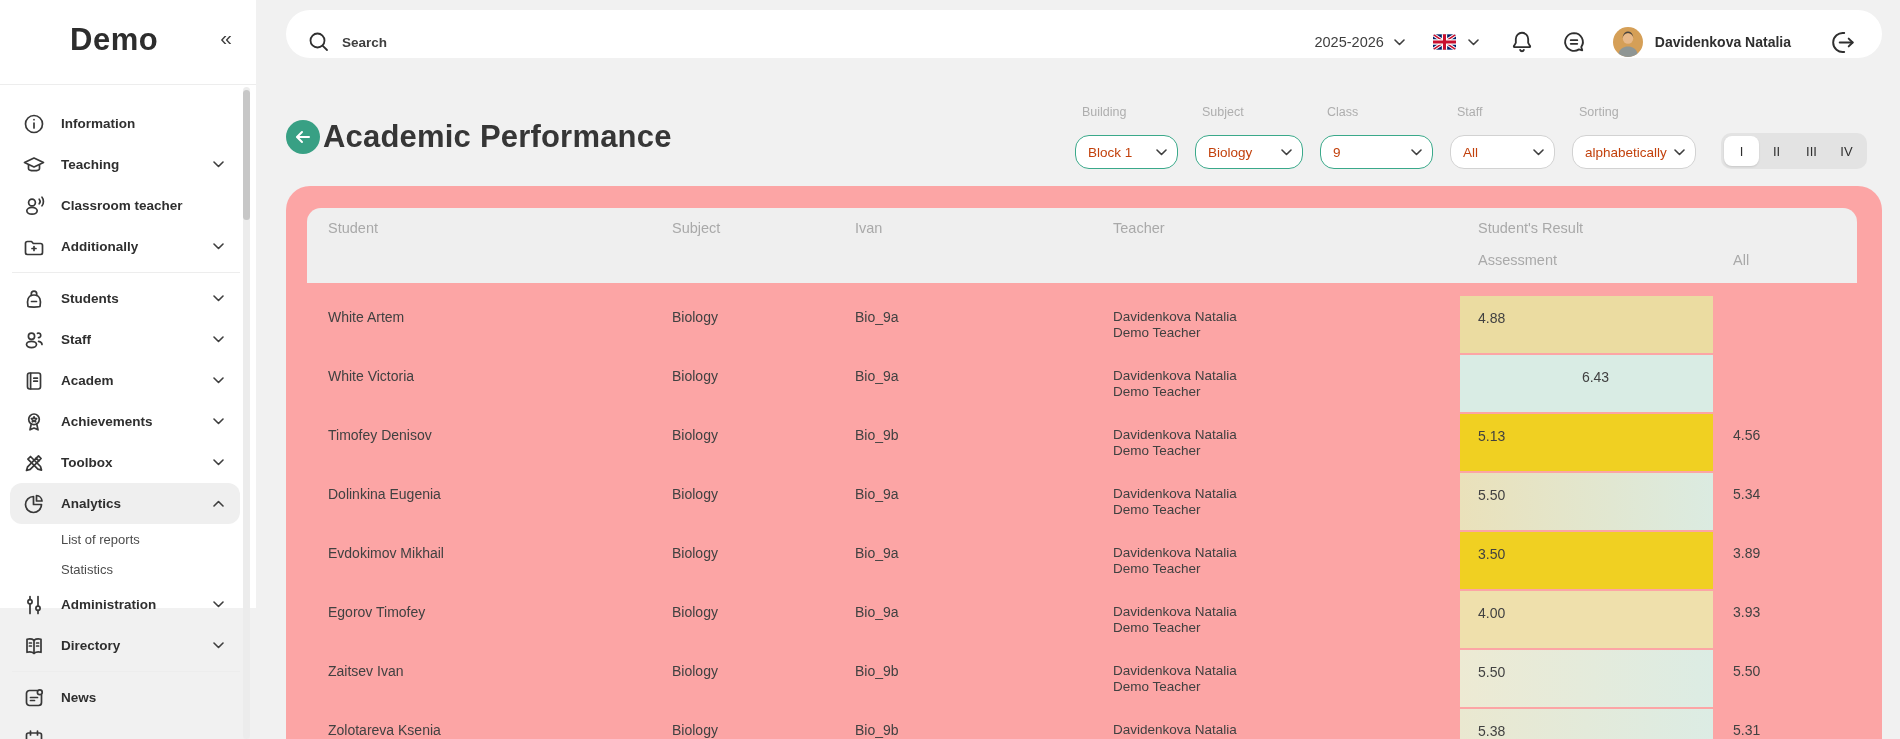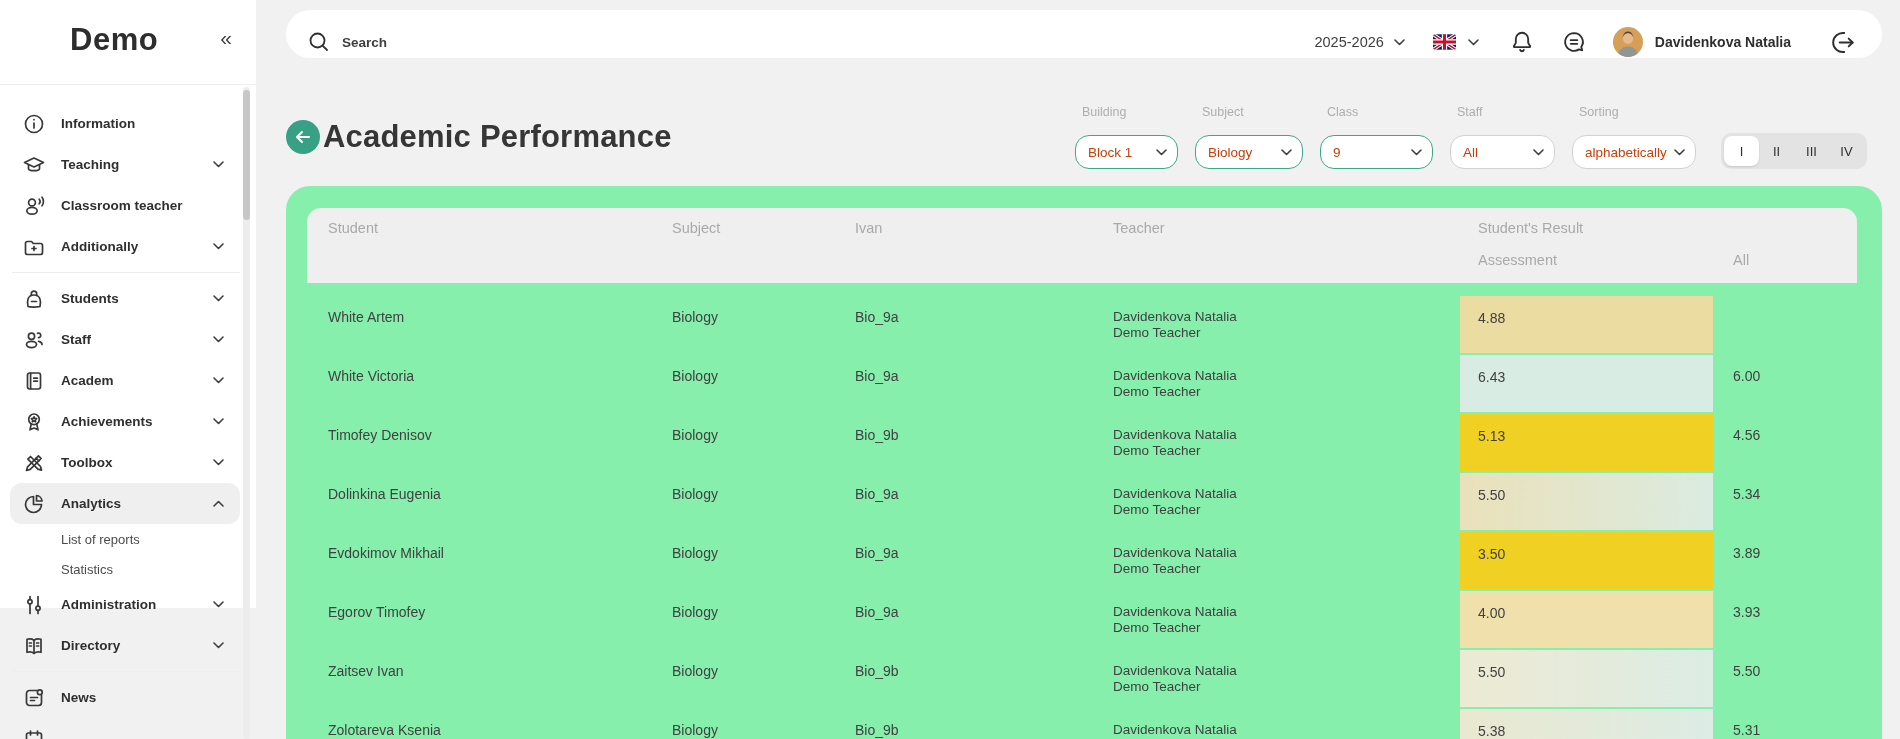--- a/index.html
+++ b/index.html
@@ -48,21 +48,21 @@
   .flabel { font-size:12.5px; color:#aeaeae; margin:0 0 16px 7px; }
   .fsel { height:34px; background:#fff; border-radius:14px; display:flex; align-items:center; justify-content:space-between;
     padding:0 10px 0 12px; font-size:13.5px; color:#c2410c; cursor:pointer; }
   .fsel.teal { border:1px solid #3aa98a; }
   .fsel.gray { border:1px solid #d2d2d2; }
   .seg { margin-left:8px; height:36px; width:146px; background:#e3e3e3; border-radius:10px; display:flex; align-items:center; padding:3px; }
   .seg .sg { flex:1; height:30px; display:flex; align-items:center; justify-content:center; font-size:13px; color:#2f2f2f; cursor:pointer; border-radius:8px; }
   .seg .sg.sel { background:#fff; box-shadow:0 1px 2px rgba(0,0,0,.12); }
 
   
-  .card { position:absolute; left:286px; top:186px; width:1596px; height:553px; background:#86efac;
+  .card { position:absolute; left:286px; top:186px; width:1596px; height:553px; background:#fca5a5;
     border-radius:24px 24px 0 0; overflow:hidden; }
   .gridcols { display:grid; grid-template-columns:353px 183px 257px 360px 253px 144px; }
   .thead { margin:22px 25px 0 21px; height:75px; background:#efefef; border-radius:14px 14px 0 0;
     grid-template-rows:38px 37px; }
   .th { font-size:14.5px; color:#a9a9a9; padding-top:12px; }
   .r2 { grid-row:2; padding-top:6px; }
   .rows { margin:12px 25px 0 21px; }
   .trow { height:59px; }
   .cell { font-size:14px; color:#414141; padding-top:14px; }
   .c-student { padding-left:21px; grid-column:1; }
@@ -417,25 +417,24 @@
 
       <div class="trow gridcols">
         <div class="cell c-student">White Victoria</div>
         <div class="cell c-subject">Biology</div>
         <div class="cell c-group">Bio_9a</div>
         <div class="cell c-teacher">
           <div>Davidenkova Natalia</div>
           <div>Demo Teacher</div>
         </div>
         <div class="cell c-result">
-          <div class="chip" style="background: rgb(217, 236, 228);">
+          <div class="chip" style="background: rgb(217, 236, 228); text-align: center;">
               <span>6.43</span>
             </div>
         </div>
-        <div class="cell c-all">6.00</div>
       </div>
 
       <div class="trow gridcols">
         <div class="cell c-student">Timofey Denisov</div>
         <div class="cell c-subject">Biology</div>
         <div class="cell c-group">Bio_9b</div>
         <div class="cell c-teacher">
           <div>Davidenkova Natalia</div>
           <div>Demo Teacher</div>
         </div>

